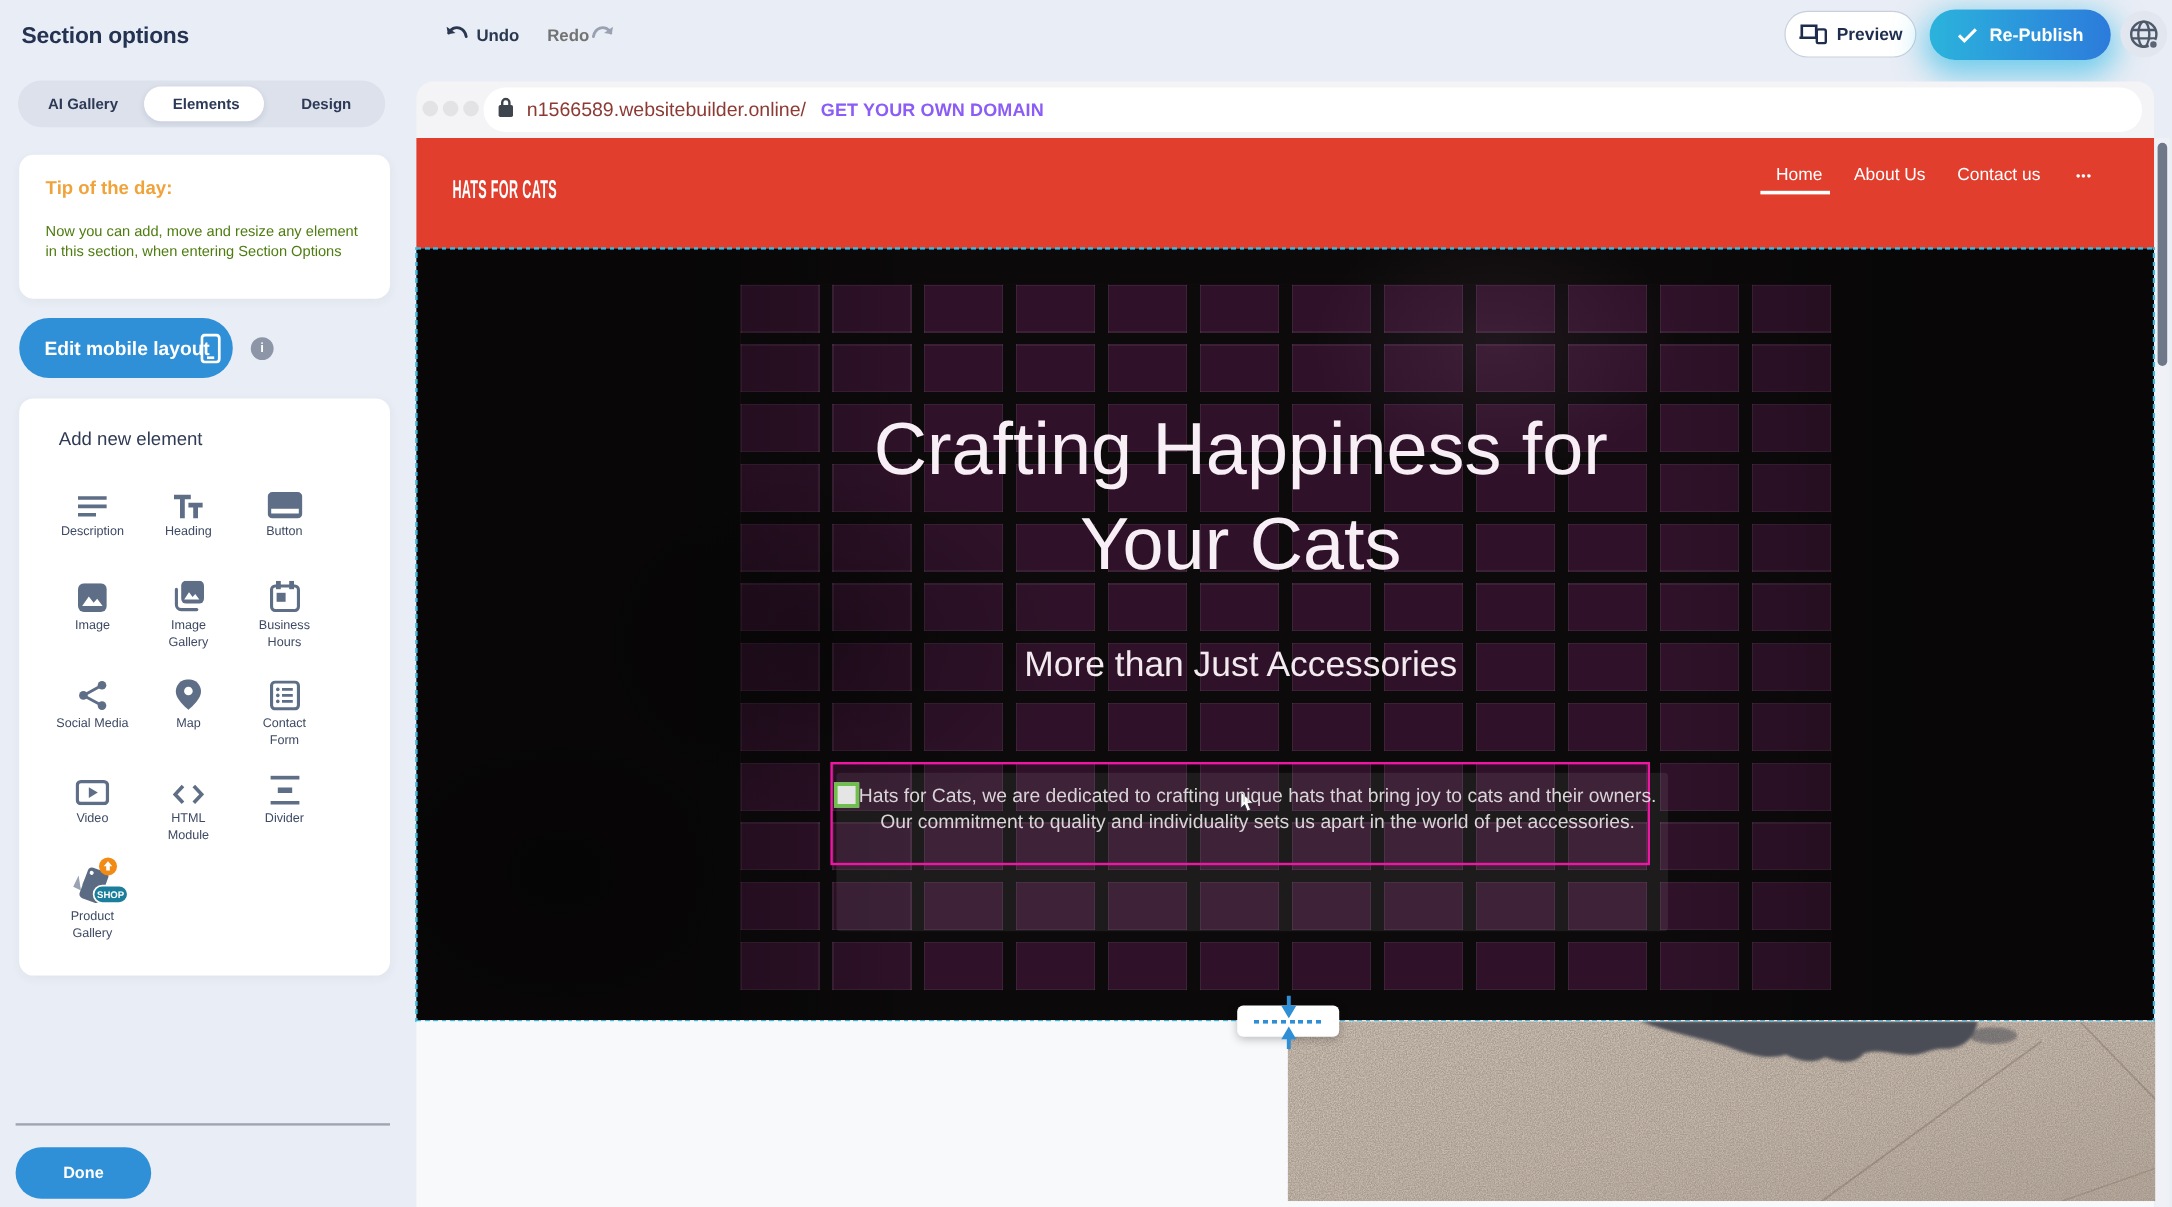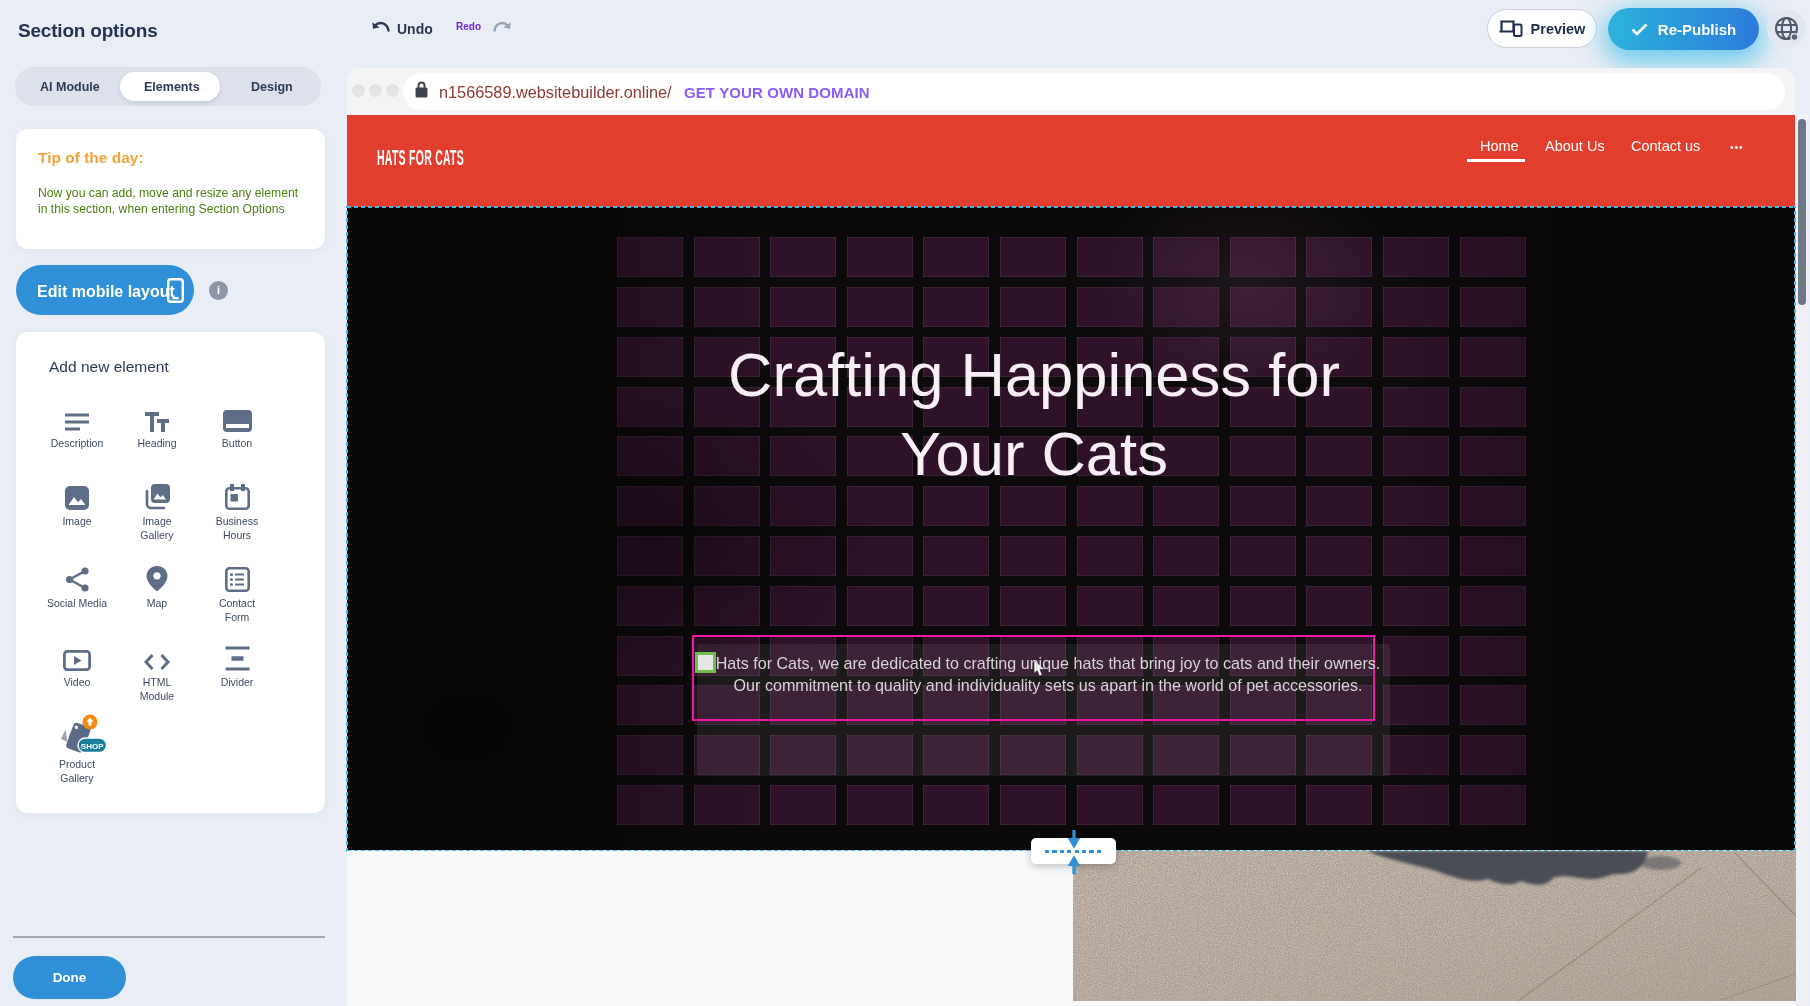--- a/index.html
+++ b/index.html
@@ -3,21 +3,21 @@
 <meta charset="utf-8">
 <style>
   * { margin:0; padding:0; box-sizing:border-box; }
   html,body { width:1810px; height:1006px; overflow:hidden; }
   body { font-family:"Liberation Sans", sans-serif; background:#e9edf5; position:relative; }
   .abs { position:absolute; }
 
   
   .h1title { left:18px; top:20px; font-size:19px; font-weight:700; color:#243352; letter-spacing:-0.2px; }
   .undo-txt { left:397px; top:21px; font-size:14px; font-weight:700; color:#2b3950; }
-  .redo-txt { left:456px; top:21px; font-size:10px; font-weight:700; color:#6d28d9; }
+  .redo-txt { left:456px; top:21px; font-size:14px; font-weight:700; color:#737373; }
   .btn-preview { left:1487px; top:9px; width:110px; height:39px; background:#fff; border:1.5px solid #c9d0dc; border-radius:21px; display:flex; align-items:center; justify-content:center; gap:8px; font-size:14.5px; font-weight:700; color:#1f2d4d; }
   .btn-repub { left:1608px; top:8px; width:151px; height:42px; border-radius:22px; background:linear-gradient(90deg,#2bb3dc,#2c7bdb); box-shadow:0 8px 26px 5px rgba(44,186,230,.65); display:flex; align-items:center; justify-content:center; gap:10px; font-size:15px; font-weight:700; color:#fff; }
   .avatar { left:1767px; top:9px; width:39px; height:39px; border-radius:50%; background:#e2e6ee; display:flex; align-items:center; justify-content:center; }
 
   
   .tabs { left:15px; top:67px; width:306px; height:39px; background:#dce1eb; border-radius:20px; }
   .tab-pill { left:120px; top:72px; width:100px; height:29px; background:#fff; border-radius:15px; box-shadow:0 2px 5px rgba(40,60,100,.12); }
   .tab-lbl { font-size:12.5px; font-weight:700; color:#2c3a57; top:80px; }
   .tipcard { left:16px; top:129px; width:309px; height:120px; background:#fff; border-radius:12px; box-shadow:0 2px 8px rgba(60,80,120,.05); }
   .tiphead { left:38px; top:149px; font-size:15.5px; font-weight:700; color:#f1a33b; }
@@ -112,21 +112,21 @@
     <svg width="25" height="25" viewBox="0 0 25 25">
       <circle cx="12.5" cy="12.5" r="10.5" fill="none" stroke="#4e5a6b" stroke-width="2"></circle>
       <ellipse cx="12.5" cy="12.5" rx="4.6" ry="10.5" fill="none" stroke="#4e5a6b" stroke-width="2"></ellipse>
       <path d="M2.5 9 h20 M2.5 16 h20" stroke="#4e5a6b" stroke-width="2" fill="none"></path>
       <circle cx="20.5" cy="21" r="3.4" fill="#5b6575" stroke="#e2e6ee" stroke-width="1.4"></circle>
     </svg>
   </div>
 
   <div class="abs tabs"></div>
   <div class="abs tab-pill"></div>
-  <div class="abs tab-lbl" style="left:40px;">AI Module</div>
+  <div class="abs tab-lbl" style="left:40px;">AI Gallery</div>
   <div class="abs tab-lbl" style="left:144px;">Elements</div>
   <div class="abs tab-lbl" style="left:251px;">Design</div>
 
   <div class="abs tipcard"></div>
   <div class="abs tiphead">Tip of the day:</div>
   <div class="abs tipbody">Now you can add, move and resize any element<br>in this section, when entering Section Options</div>
 
   <div class="abs btn-mobile">
     <span>Edit mobile layout</span>
     <svg style="position:absolute;left:151px;top:13px" width="17" height="25" viewBox="0 0 17 25">
@@ -292,20 +292,21 @@
   <div class="abs nav" style="left:1480px;">Home</div>
   <div class="abs nav-ul"></div>
   <div class="abs nav" style="left:1545px;">About Us</div>
   <div class="abs nav" style="left:1631px;">Contact us</div>
   <div class="abs nav" style="left:1730px;font-size:10.5px;letter-spacing:0.8px;top:141px;">•••</div>
 
   <div class="abs hero">
     <div class="hgrid"></div>
     <div class="hshade"></div>
     <div class="htitle">Crafting Happiness for<br>Your Cats</div>
+    <div class="hsub">More than Just Accessories</div>
     <div class="hoverlay"></div>
     <div class="hpink"></div>
     <div class="hgreen"></div>
     <svg style="position:absolute;left:686px;top:452px" width="13" height="19" viewBox="0 0 13 19">
       <path d="M1 1 L1 14.5 L4.2 11.6 L6.4 17 L9.2 15.8 L7 10.6 L11.5 10.2 Z" fill="#fff" stroke="#333" stroke-width="0.8"></path>
     </svg>
     <div class="hbody">Hats for Cats, we are dedicated to crafting unique hats that bring joy to cats and their owners.<br>Our commitment to quality and individuality sets us apart in the world of pet accessories.</div>
   </div>
 
   <div class="abs hedge h" style="left:347px;top:206px;width:1448px;"></div>

